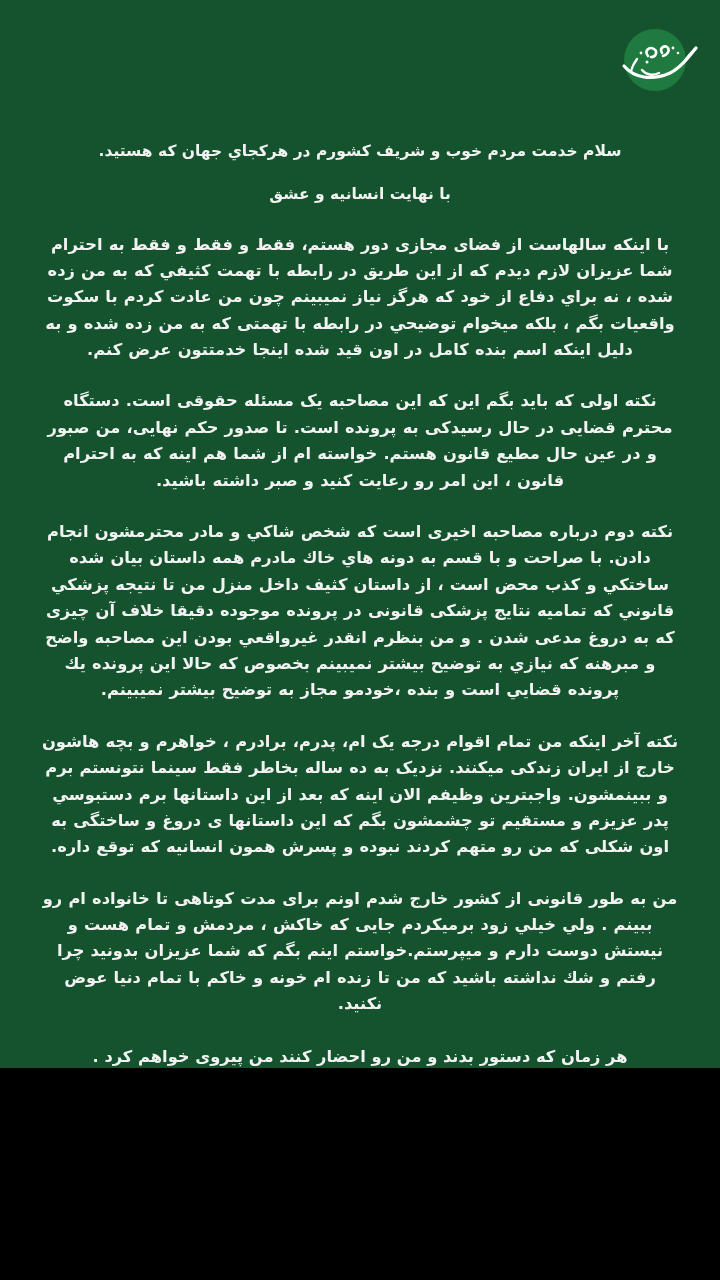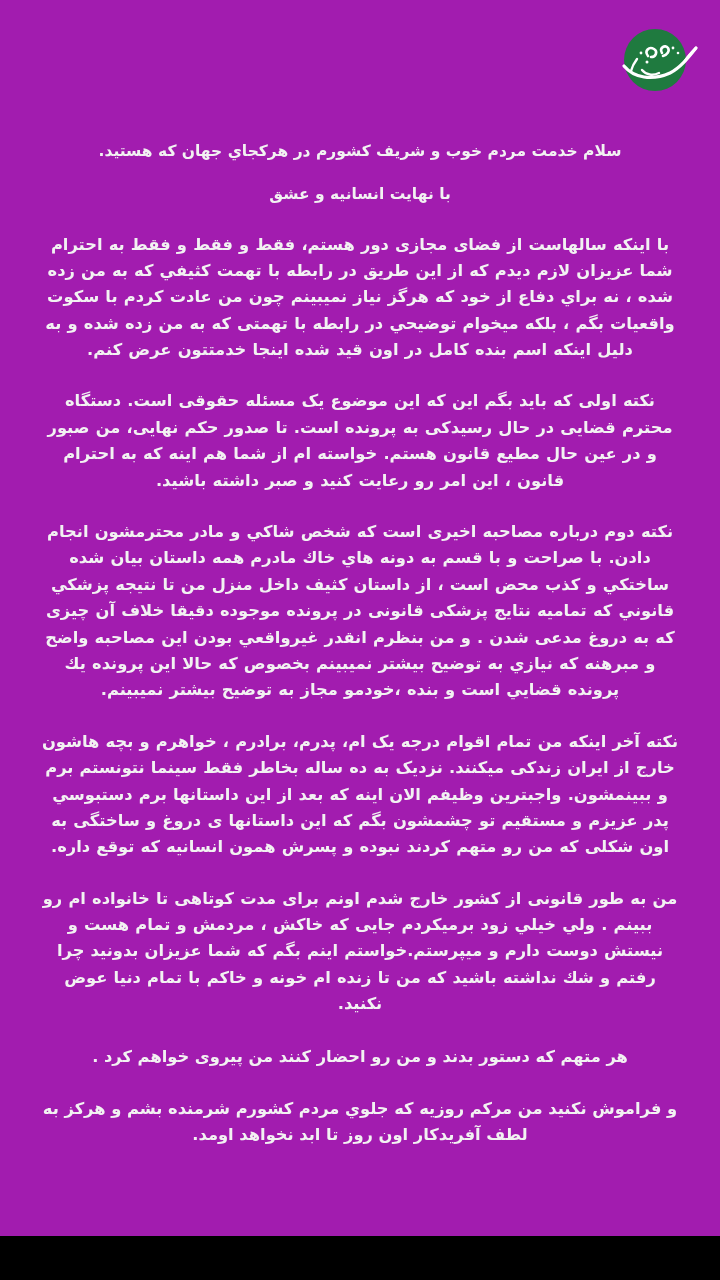--- a/index.html
+++ b/index.html
@@ -7,22 +7,22 @@
     margin: 0;
     padding: 0;
     background: #000000;
   }
   body {
     font-family: "DejaVu Sans", "Liberation Sans", sans-serif;
   }
   .page {
     position: relative;
     width: 720px;
-    height: 1236px;
-    background: #a21caf;
+    height: 1068px;
+    background: #14532d;
     overflow: hidden;
     box-sizing: border-box;
   }
 
   
   .header {
     position: absolute;
     top: 0;
     left: 0;
     width: 720px;
@@ -134,23 +134,23 @@
       </svg>
     </div>
   </div>
 
   <div class="content">
 
     <p class="block greet">سلام خدمت مردم خوب و شریف کشورم در هرکجاي جهان که هستید.</p>
     <p class="block greet second">با نهایت انسانیه و عشق</p>
 
     <p class="block para">با اینکه سالهاست  از فضای مجازی دور هستم،  فقط و فقط و فقط  به  احترام شما عزیزان لازم دیدم که از این طریق در رابطه با تهمت کثیفي که به من زده شده ، نه براي دفاع از خود که هرگز نیاز نمیبینم چون من عادت کردم با سکوت واقعیات بگم ، بلکه میخوام توضیحي در رابطه با تهمتی که به من زده شده و به دلیل اینکه اسم بنده کامل در اون قید شده اینجا خدمتتون عرض کنم.</p>
-    <p class="block para">نکته اولی که باید بگم این که این موضوع یک مسئله حقوقی است. دستگاه محترم قضایی در حال رسیدکی به پرونده است. تا صدور حکم نهایی، من صبور و در عین حال مطیع قانون هستم. خواسته ام از شما هم اینه که به احترام قانون ، این امر رو رعایت کنید و صبر داشته باشید.</p>
+    <p class="block para">نکته اولی که باید بگم این که این مصاحبه یک مسئله حقوقی است. دستگاه محترم قضایی در حال رسیدکی به پرونده است. تا صدور حکم نهایی، من صبور و در عین حال مطیع قانون هستم. خواسته ام از شما هم اینه که به احترام قانون ، این امر رو رعایت کنید و صبر داشته باشید.</p>
     <p class="block para">نکته دوم  درباره مصاحبه اخیری است که شخص شاکي و مادر محترمشون انجام دادن. با صراحت و با قسم به دونه هاي خاك مادرم همه داستان بیان شده ساختكي و کذب محض است ، از داستان كثیف داخل منزل من تا نتیجه پزشكي قانوني که تمامیه نتایج پزشکی قانونی در پرونده موجوده دقیقا خلاف آن  چیزی که به دروغ مدعی شدن . و من بنظرم انقدر غیرواقعي بودن این مصاحبه واضح  و مبرهنه که نیازي به توضیح بیشتر نمیبینم بخصوص که حالا این پرونده یك پرونده قضایي است و بنده ،خودمو  مجاز به توضیح بیشتر نمیبینم.</p>
     <p class="block para">نکته آخر اینکه من تمام اقوام درجه یک ام، پدرم، برادرم ، خواهرم و بچه هاشون خارج از ایران زندکی میکنند. نزدیک به ده ساله بخاطر فقط سینما نتونستم برم و ببینمشون. واجبترین وظیفم الان اینه که بعد از این داستانها برم دستبوسي پدر عزیزم و مستقیم تو چشمشون بگم که این داستانها ی دروغ و ساختگی به اون شکلی که من رو متهم کردند نبوده و پسرش همون انسانیه که توقع داره.</p>
     <p class="block para">من به طور قانونی از کشور خارج شدم اونم برای مدت کوتاهی تا خانواده ام رو ببینم . ولي خیلي زود برمیکردم جایی که خاکش ، مردمش و تمام هست و نیستش دوست دارم و میپرستم.خواستم اینم بگم که شما عزیزان بدونید چرا رفتم و شك نداشته باشید که من تا زنده ام خونه و خاکم با تمام دنیا عوض نکنید.</p>
 
-    <p class="block closing tight">هر متهم که دستور بدند و من رو احضار کنند من پیروی خواهم کرد .</p>
+    <p class="block closing tight">هر زمان که دستور بدند و من رو احضار کنند من پیروی خواهم کرد .</p>
 
     <p class="block closing tight">و فراموش نکنید من مرکم روزیه که جلوي مردم کشورم شرمنده بشم و هرکز به لطف آفریدکار اون روز تا ابد نخواهد اومد.</p>
 
   </div>
 </div>
 
 </body></html>

